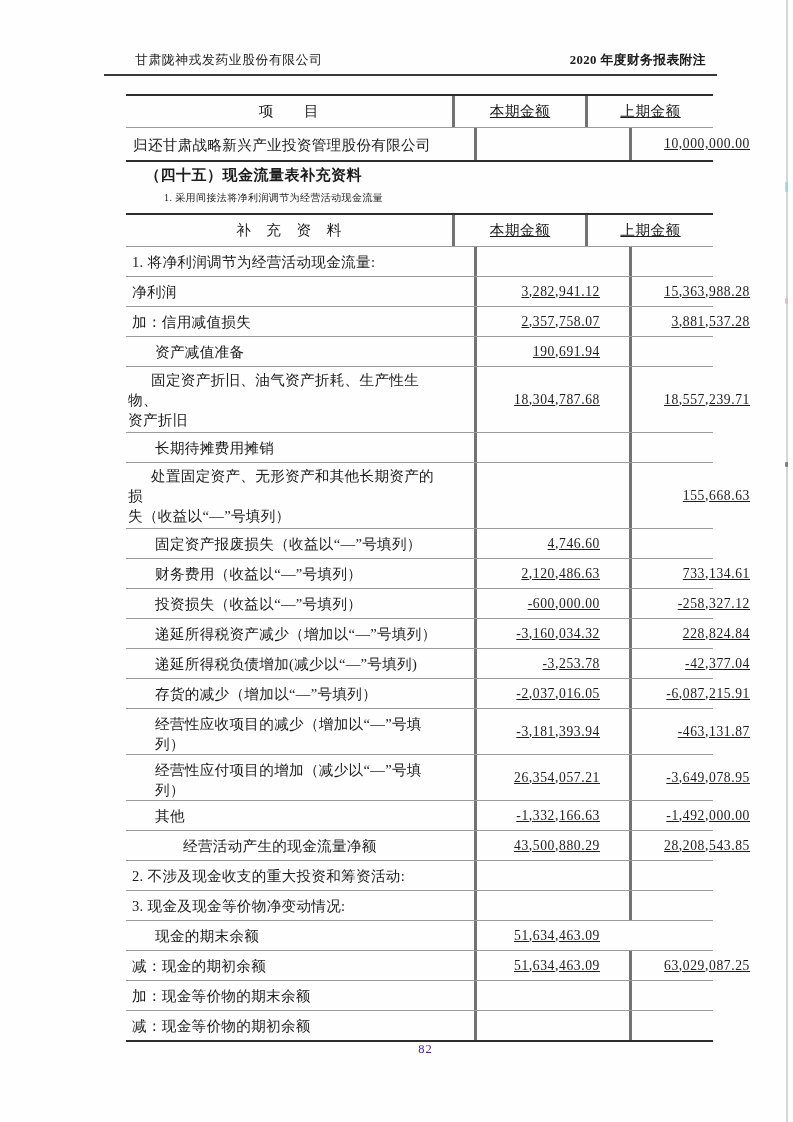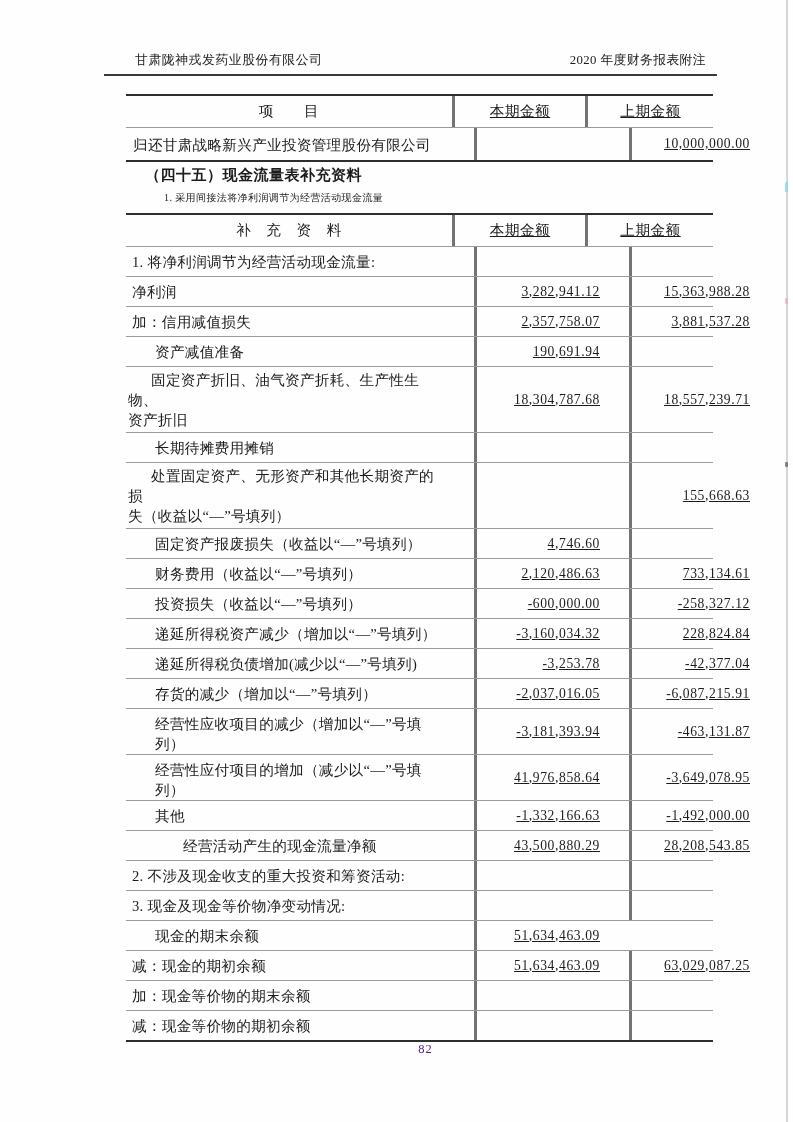--- a/index.html
+++ b/index.html
@@ -6,21 +6,21 @@
   .page{
     position:relative;
     width:793px;height:1122px;
     background:#fefefe;
     font-family:"Liberation Serif","DejaVu Serif",serif;
     color:#1c1c1c;
     overflow:hidden;
   }
   
   .doc-header-left{position:absolute;left:135px;top:52px;font-size:12.8px;letter-spacing:.6px;}
-  .doc-header-right{position:absolute;right:87px;top:52px;font-size:12.8px;letter-spacing:.4px;}
+  .doc-header-right{position:absolute;right:87px;top:52px;font-size:12.8px;letter-spacing:.4px;font-weight:bold;}
   .header-rule{position:absolute;left:104px;top:74px;width:613px;height:2px;background:#3a3a3a;}
 
   
   .tbl{position:absolute;left:126px;width:587px;
        border-top:2.4px solid #2e2e2e;border-bottom:2.4px solid #2e2e2e;}
   #table1{top:94px;}
   #table2{top:213px;}
   .trow{display:grid;grid-template-columns:326px 133px 128px;}
   .trow + .trow{border-top:1px solid #9b9b9b;gap:22px;}
   .cell{box-sizing:border-box;}
@@ -156,21 +156,21 @@
         <div class="cell c2 num">-2,037,016.05</div>
         <div class="cell c3 num">-6,087,215.91</div>
       </div>
       <div class="trow brow ind1">
         <div class="cell label">经营性应收项目的减少（增加以“—”号填列）</div>
         <div class="cell c2 num">-3,181,393.94</div>
         <div class="cell c3 num">-463,131.87</div>
       </div>
       <div class="trow brow ind1">
         <div class="cell label">经营性应付项目的增加（减少以“—”号填列）</div>
-        <div class="cell c2 num">41,976,858.64</div>
+        <div class="cell c2 num">26,354,057.21</div>
         <div class="cell c3 num">-3,649,078.95</div>
       </div>
       <div class="trow brow ind1">
         <div class="cell label">其他</div>
         <div class="cell c2 num">-1,332,166.63</div>
         <div class="cell c3 num">-1,492,000.00</div>
       </div>
       <div class="trow brow ind2">
         <div class="cell label">经营活动产生的现金流量净额</div>
         <div class="cell c2 num">43,500,880.29</div>

